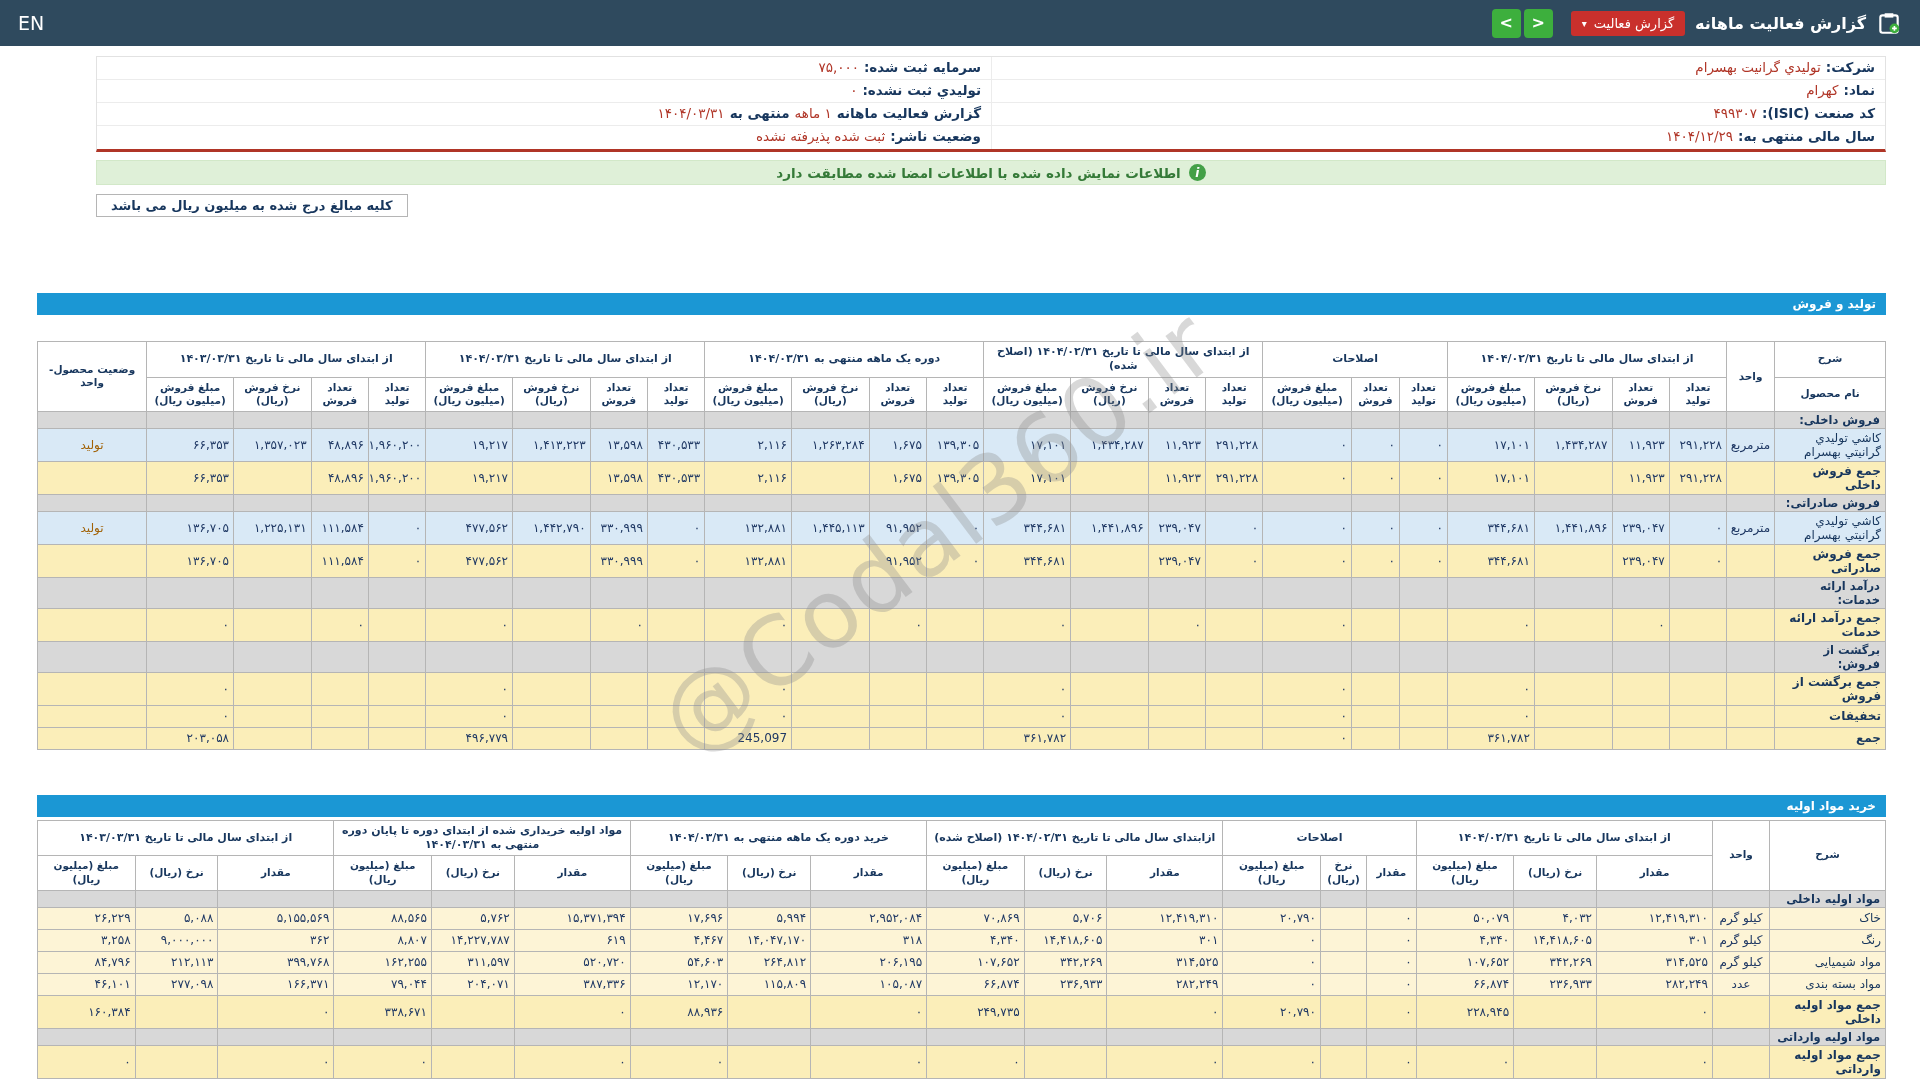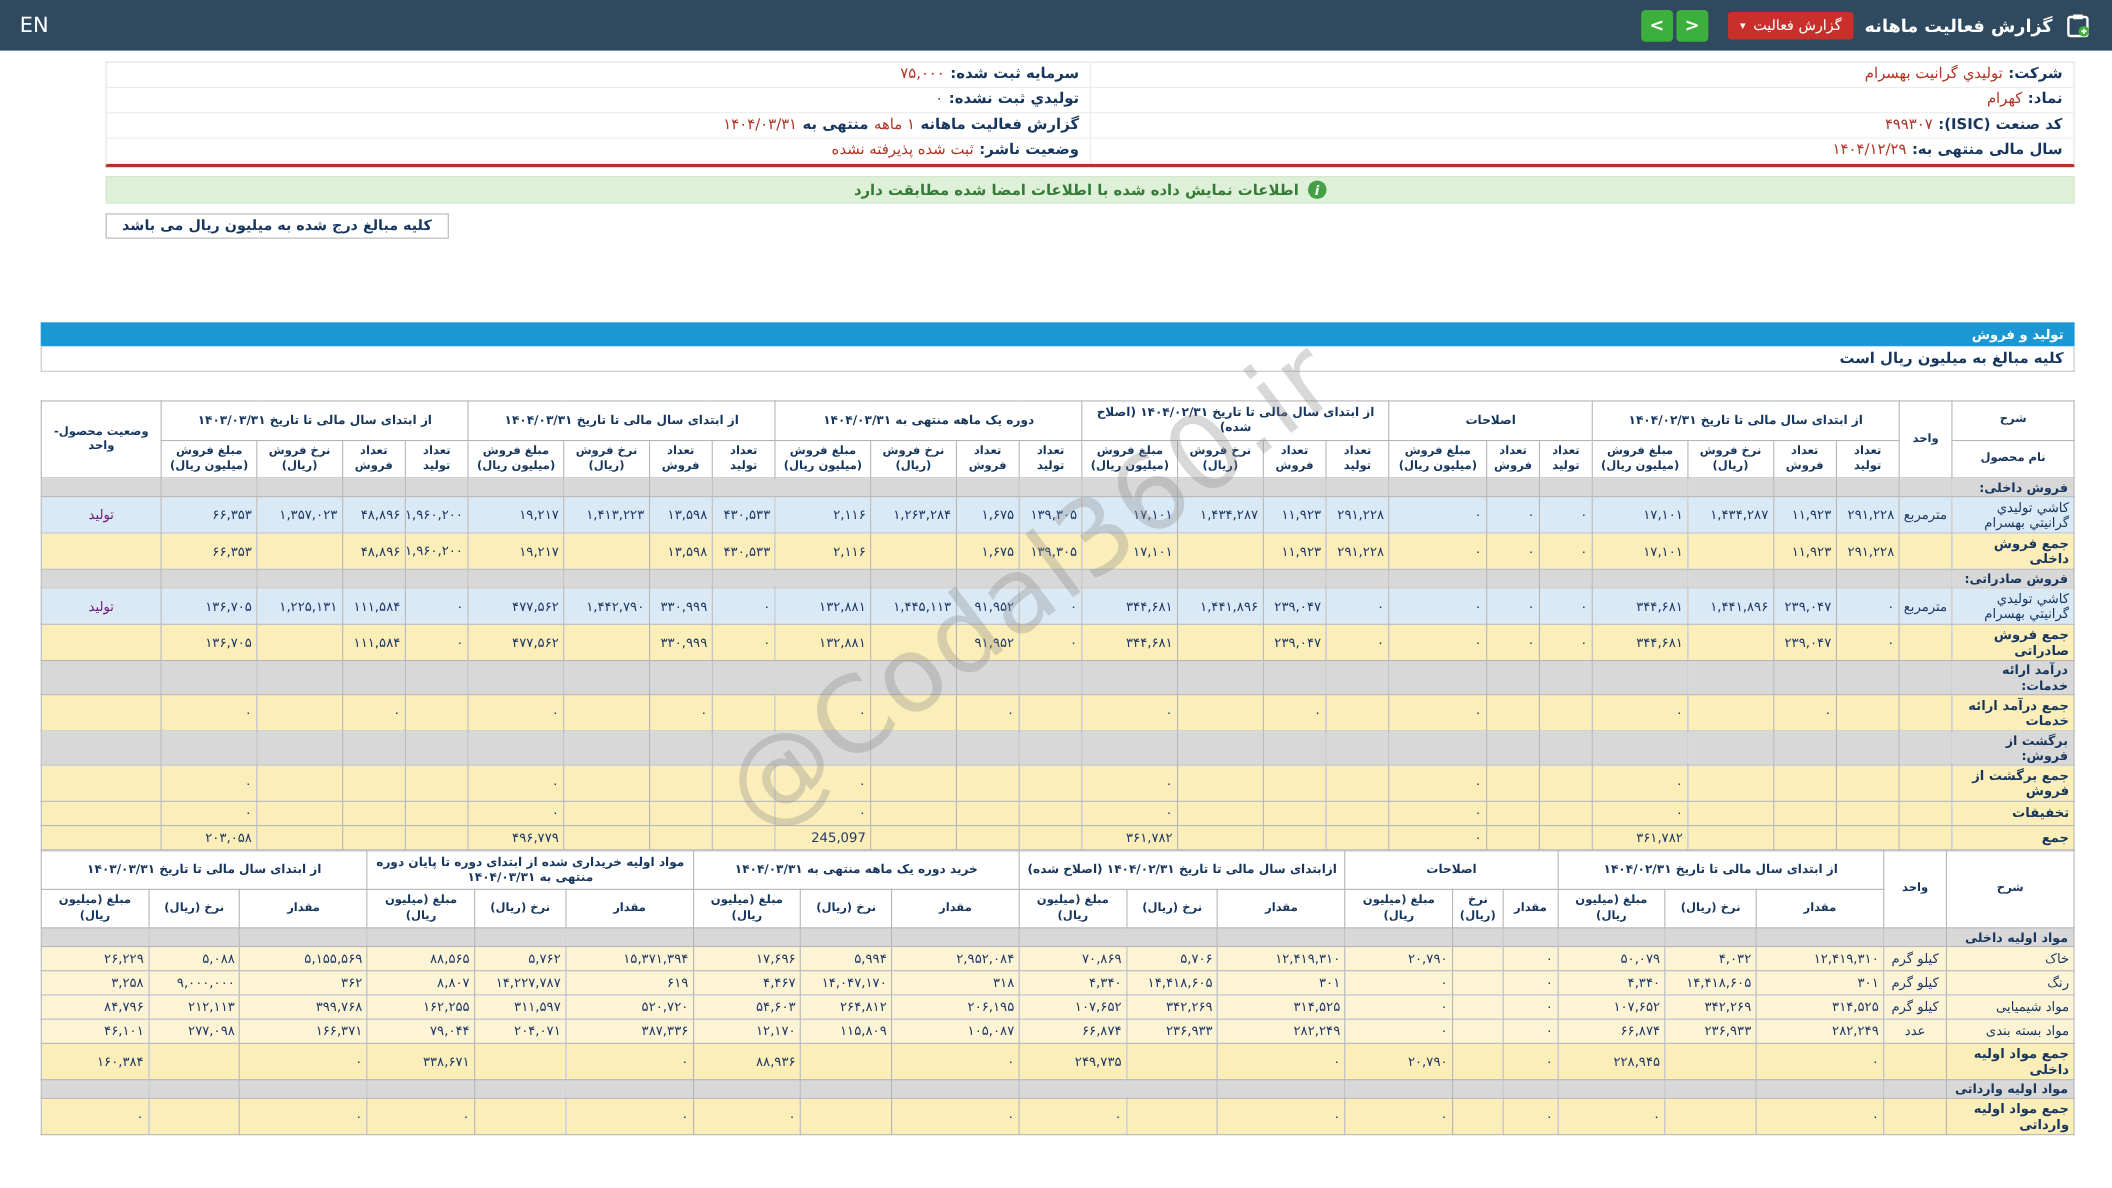--- a/index.html
+++ b/index.html
@@ -60,21 +60,21 @@
   thead th.grp { font-size:11px; }
   td { font-size:12px; padding:2px 4px; color:#1f3864; height:22px; text-align:right; }
   td.unit, td.status { text-align:center; }
   td.num { text-align:right; }
   .r-sec td { background:#d8d8d8; color:#2b2b2b; font-weight:bold; height:14px; padding:1px 5px; font-size:11.5px; }
   #t1 .r-p td { background:#d9e9f6; }
   #t2 .r-p td { background:#fdf4d6; }
   .r-sum td { background:#fbeeb9; }
   .r-sum td.lbl { font-weight:bold; }
   td.lbl { color:#17365d; }
-  .link { color:#701a75; cursor:pointer; }
+  .link { color:#a16207; cursor:pointer; }
 
   
   .wm { position:absolute; z-index:4; pointer-events:none; left:400px; top:250px; width:1000px;
         text-align:center; transform:rotate(-37deg); font-size:95px; color:#8c8c8c; opacity:.33;
         direction:ltr; letter-spacing:2px; white-space:nowrap; }
 </style>
 </head>
 <body>
 
 <div class="navbar">
@@ -145,21 +145,20 @@
 </div>
 
 <div class="note-row">
   <span class="note-box">کلیه مبالغ درج شده به میلیون ریال می باشد</span>
 </div>
 
 <div class="tables">
   <div class="wm">@Codal360.ir</div>
 
   <div class="bar">تولید و فروش</div>
-  <div class="sub-row">کلیه مبالغ به میلیون ریال است</div>
   <div id="t1-mount">
       <table id="t1">
         <colgroup>
           <col style="width: 6%;">
           <col style="width: 2.6%;">
           <col style="width: 3.1%;">
           <col style="width: 3.1%;">
           <col style="width: 4.2%;">
           <col style="width: 4.7%;">
           <col style="width: 2.6%;">
@@ -556,20 +555,21 @@
             <td class="num"></td>
             <td class="num"></td>
             <td class="num"></td>
             <td class="num">۲۰۳,۰۵۸</td>
             <td class="status"></td>
           </tr>
         </tbody>
       </table>
     </div>
 
+  <div class="bar bar2">خرید مواد اولیه</div>
   <div id="t2-mount">
       <table id="t2">
         <colgroup>
           <col style="width: 6.3%;">
           <col style="width: 3.1%;">
           <col style="width: 6.3%;">
           <col style="width: 4.5%;">
           <col style="width: 5.3%;">
           <col style="width: 2.7%;">
           <col style="width: 2.5%;">

